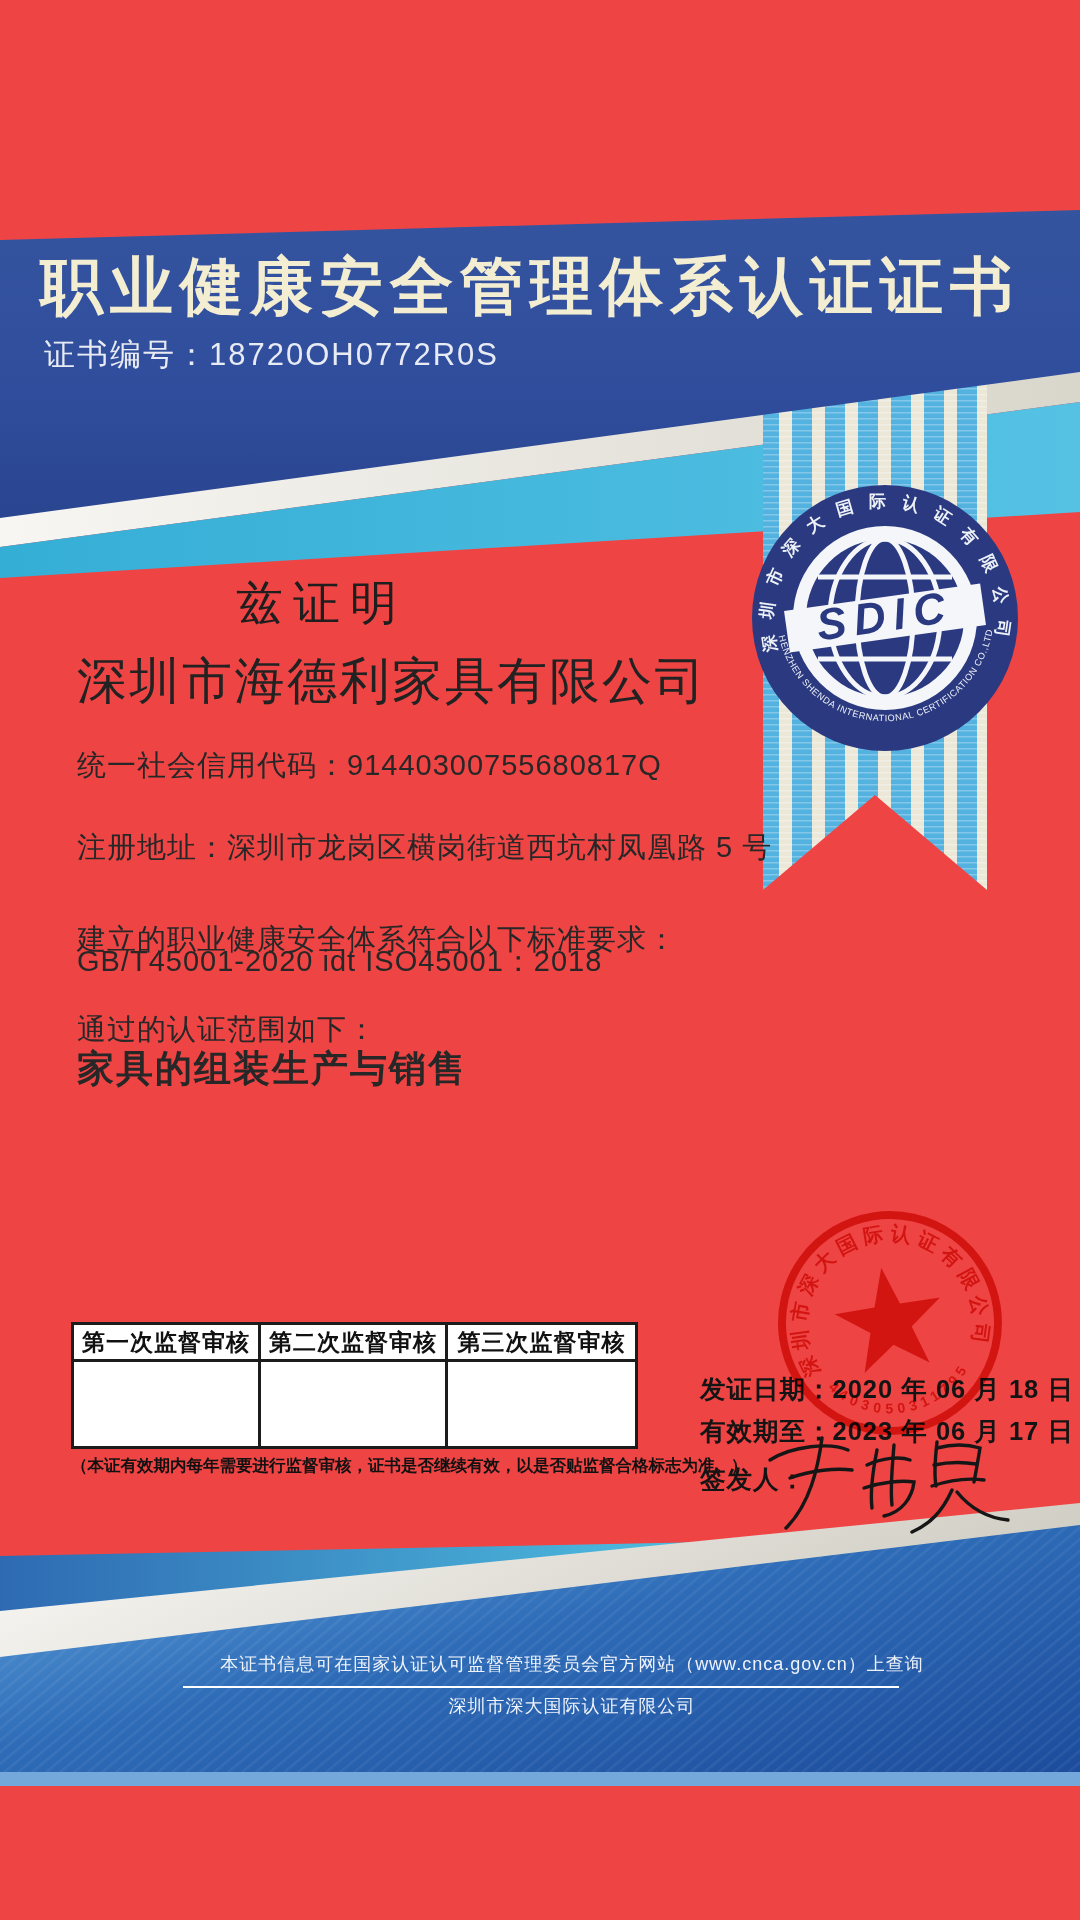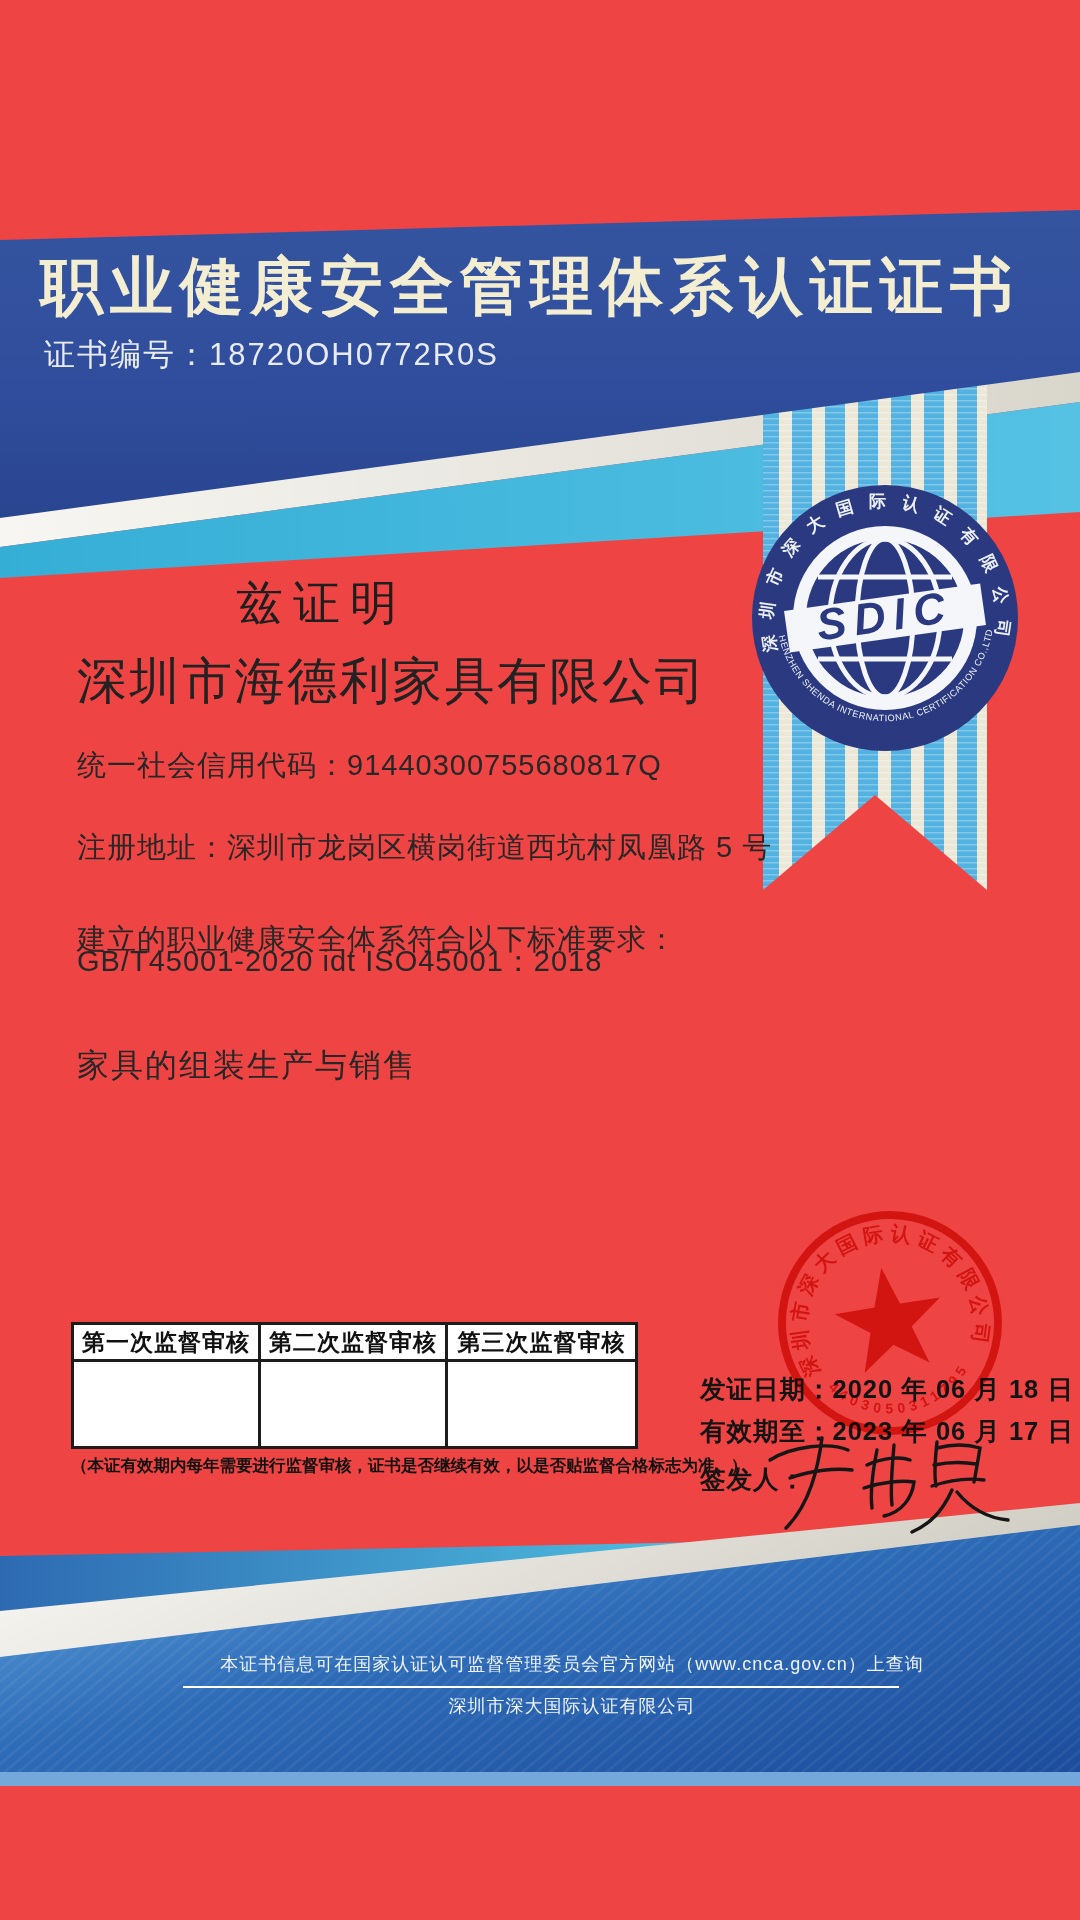--- a/index.html
+++ b/index.html
@@ -8,21 +8,21 @@
   .abs{position:absolute;}
   svg.decor{position:absolute;left:0;top:0;z-index:1;}
   .hdr-title{left:40px;top:244px;z-index:5;font-family:"DejaVu Serif",serif;
              font-size:63px;font-weight:700;letter-spacing:7px;color:#f3edd2;white-space:nowrap;}
   .hdr-certno{left:44px;top:334px;z-index:5;font-size:31px;color:#e8ebf4;letter-spacing:2px;white-space:nowrap;}
   .t-statement{left:236px;top:544px;z-index:5;font-size:47px;font-weight:400;letter-spacing:10px;color:#1e1e1e;margin-top:28px;}
   .t-company{left:77px;top:648px;z-index:5;font-size:50px;font-weight:500;letter-spacing:2.5px;color:#222;}
   .t-body{left:77px;z-index:5;font-size:29px;color:#272727;letter-spacing:1px;white-space:nowrap;}
   .t-credit{top:746px;} .t-addr{top:828px;} .t-stdintro{top:900px;margin-top:20px;} .t-std{top:942px;}
   .t-scopeintro{top:1010px;}
-  .t-scope{top:1044px;font-size:32px;font-weight:400;letter-spacing:2px;}
+  .t-scope{top:1044px;font-size:37px;font-weight:700;letter-spacing:2px;}
   .sdic{left:748px;top:481px;width:274px;height:274px;z-index:6;}
   .stamp{left:773px;top:1206px;width:234px;height:234px;z-index:7;opacity:.86;mix-blend-mode:multiply;}
   .sig{left:752px;top:1420px;width:270px;height:120px;z-index:6;}
   .audit-table{left:71px;top:1322px;width:561px;z-index:5;display:grid;
                grid-template-columns:1fr 1fr 1fr;border:3px solid #1c1c1c;background:#fff;}
   .audit-th{height:34px;border-right:3px solid #1c1c1c;border-bottom:3px solid #1c1c1c;
             display:flex;align-items:center;justify-content:center;
             font-size:23px;font-weight:700;color:#111;letter-spacing:1px;}
   .audit-th:nth-child(3){border-right:none;}
   .audit-td{height:84px;border-right:3px solid #1c1c1c;}
@@ -121,20 +121,21 @@
       <textPath href="#sdicBot" startOffset="50%" text-anchor="middle">SHENZHEN SHENDA INTERNATIONAL CERTIFICATION CO.,LTD</textPath>
     </text>
   </svg>
 
   <div class="abs t-statement">兹证明</div>
   <div class="abs t-company">深圳市海德利家具有限公司</div>
   <div class="abs t-body t-credit">统一社会信用代码：91440300755680817Q</div>
   <div class="abs t-body t-addr">注册地址：深圳市龙岗区横岗街道西坑村凤凰路 5 号</div>
   <div class="abs t-body t-stdintro">建立的职业健康安全体系符合以下标准要求：</div>
   <div class="abs t-body t-std">GB/T45001-2020 idt ISO45001：2018</div>
+  <div class="abs t-body t-scopeintro">通过的认证范围如下：</div>
   <div class="abs t-body t-scope">家具的组装生产与销售</div>
 
   <div class="abs audit-table">
     <div class="audit-th">第一次监督审核</div>
     <div class="audit-th">第二次监督审核</div>
     <div class="audit-th">第三次监督审核</div>
     <div class="audit-td"></div>
     <div class="audit-td"></div>
     <div class="audit-td"></div>
   </div>

